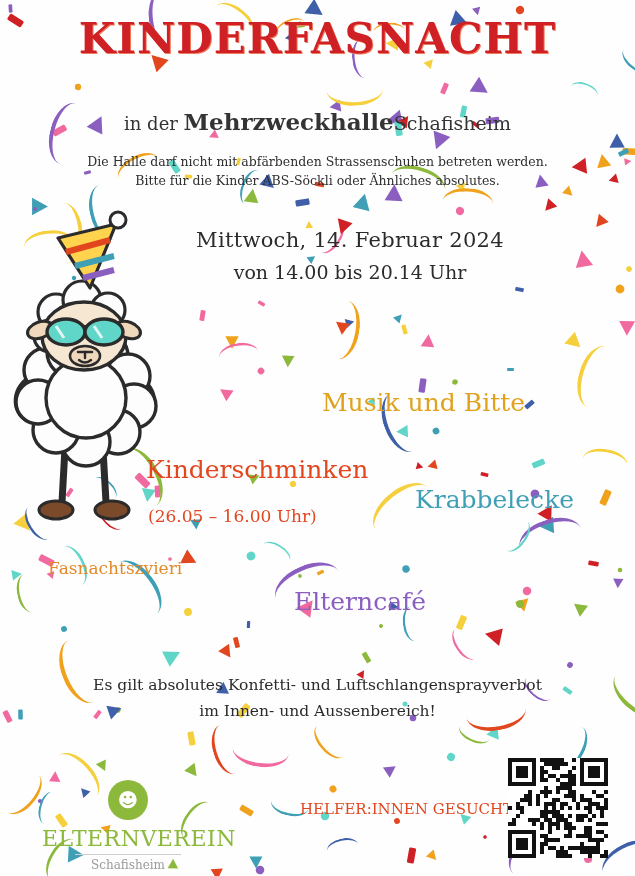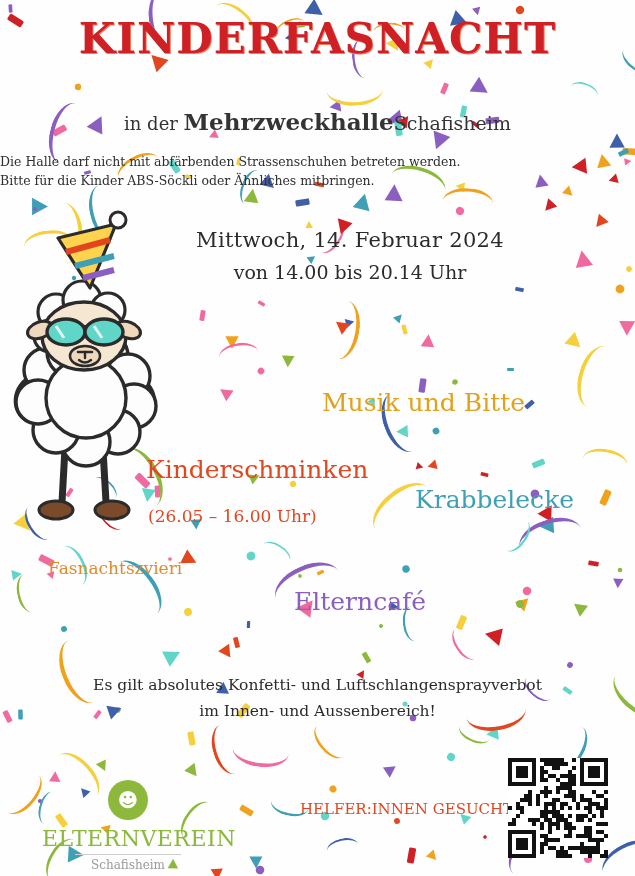--- a/index.html
+++ b/index.html
@@ -92,21 +92,21 @@
   }
   .subtitle .s1 { font-size: 18px; }
   .subtitle .s2 { font-size: 23px; font-weight: bold; }
   .subtitle .s3 { font-size: 19px; }
 
   .note {
     position: absolute;
     top: 152px;
     left: 0;
     width: 100%;
-    text-align: left;
+    text-align: center;
     font-family: "DejaVu Serif", serif;
     font-size: 12.5px;
     line-height: 19px;
     color: #2f2f2f;
   }
 
   .block-date {
     position: absolute;
     top: 228px;
     left: 140px;
@@ -522,21 +522,21 @@
   <div id="content">
 
     <div class="title">KINDERFASNACHT</div>
 
     <div class="subtitle">
       <span class="s1">in der </span><span class="s2">Mehrzweckhalle</span><span class="s3">Schafisheim</span>
     </div>
 
     <div class="note">
       <div>Die Halle darf nicht mit abfärbenden Strassenschuhen betreten werden.</div>
-      <div>Bitte für die Kinder ABS-Söckli oder Ähnliches mitbringen.</div>
+      <div>Bitte für die Kinder ABS-Söckli oder Ähnliches absolutes.</div>
     </div>
 
     <div class="block-date">
       <div class="l1">Mittwoch, 14. Februar 2024</div>
       <div class="l2">von 14.00 bis 20.14 Uhr</div>
     </div>
 
 
     <div class="act act-musik">Musik und Bitte</div>
     <div class="act act-schmink">Kinderschminken</div>

